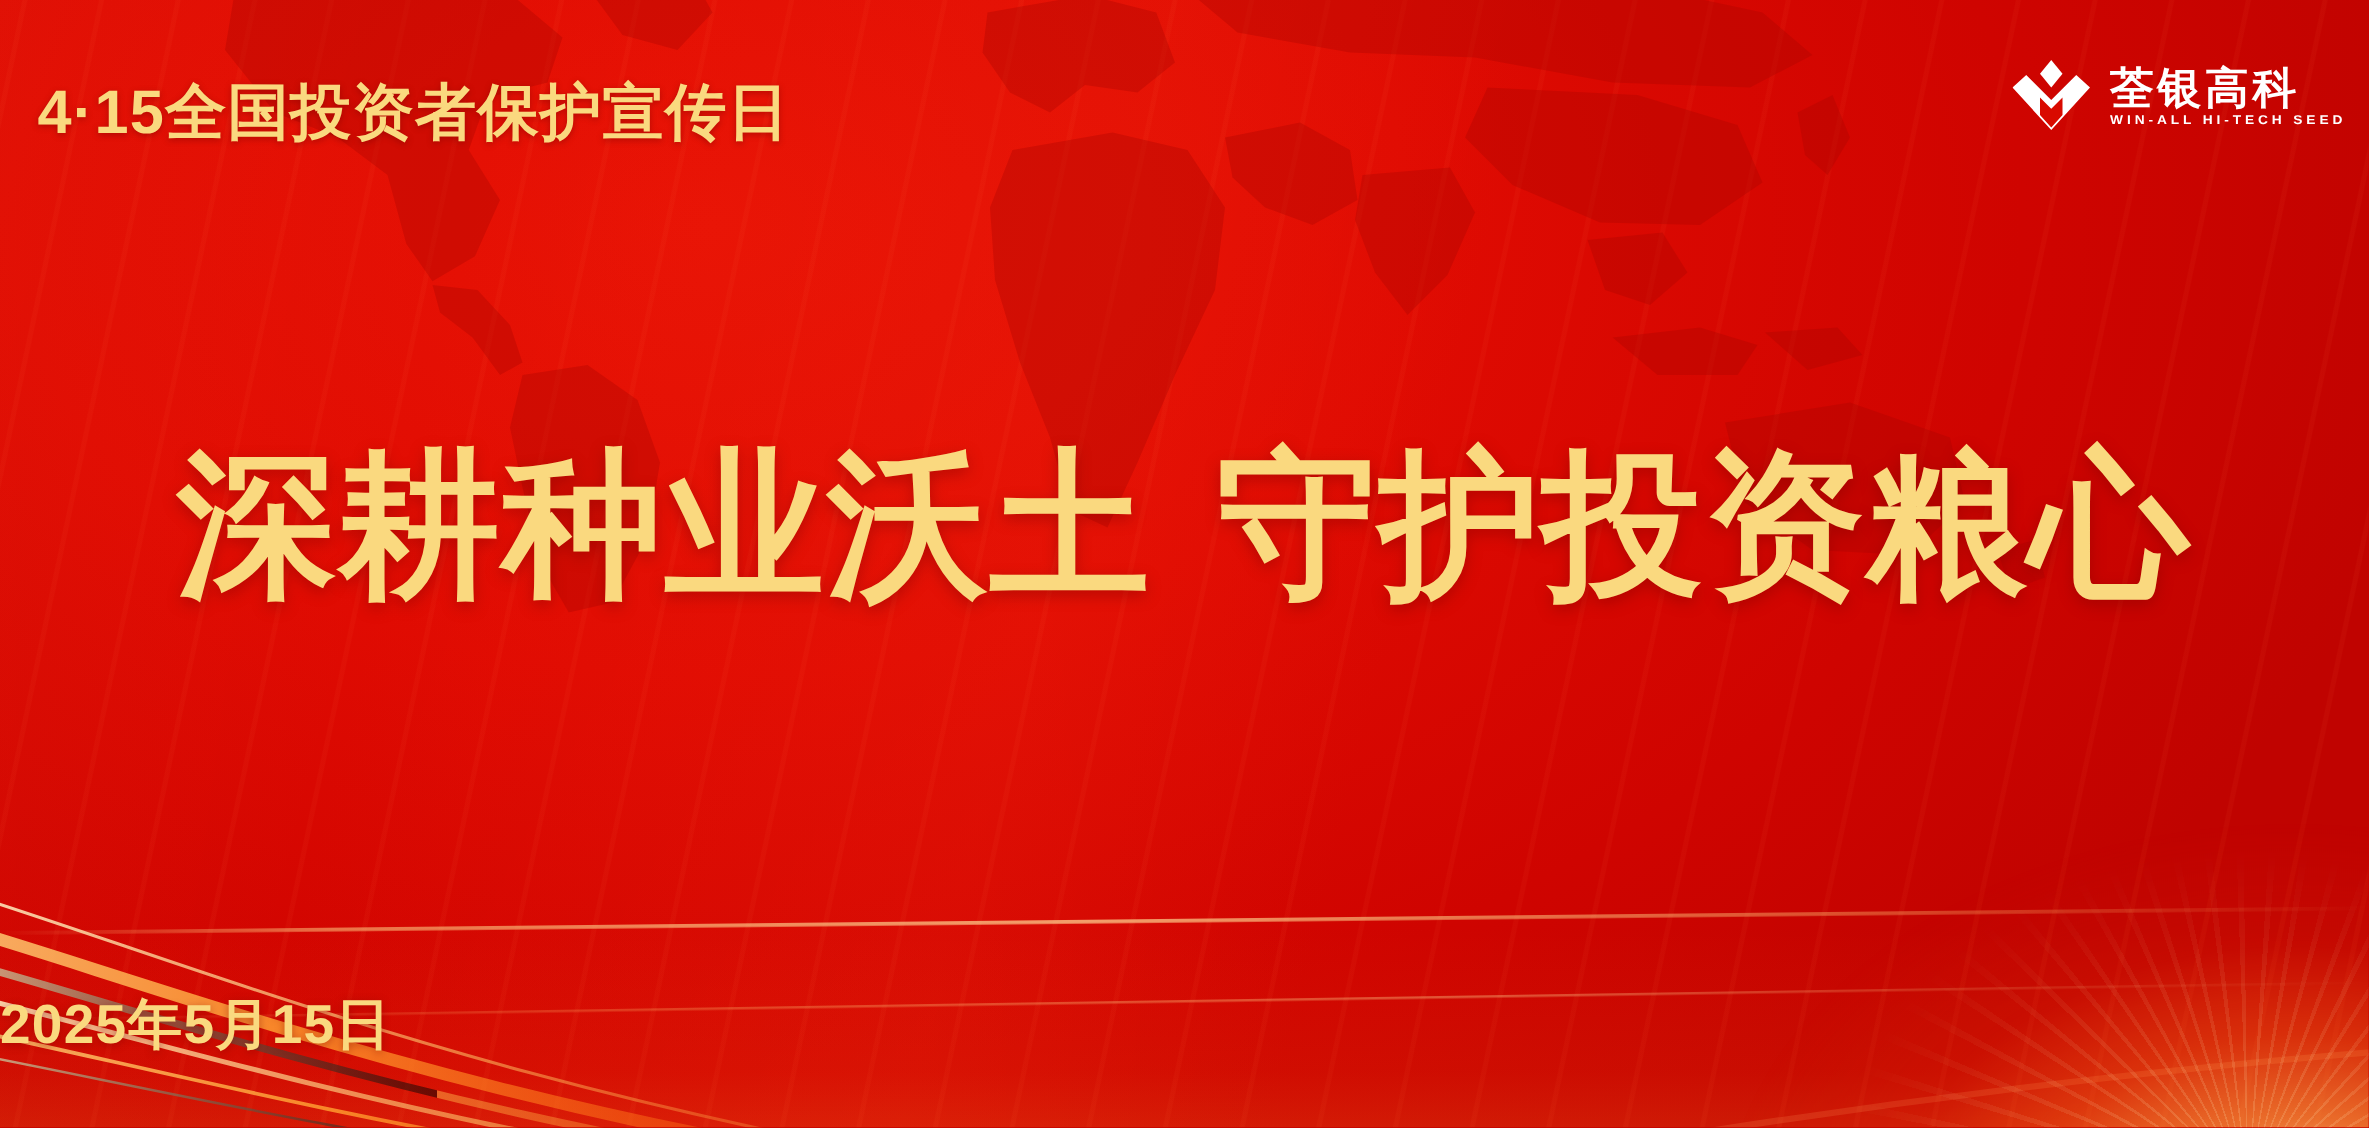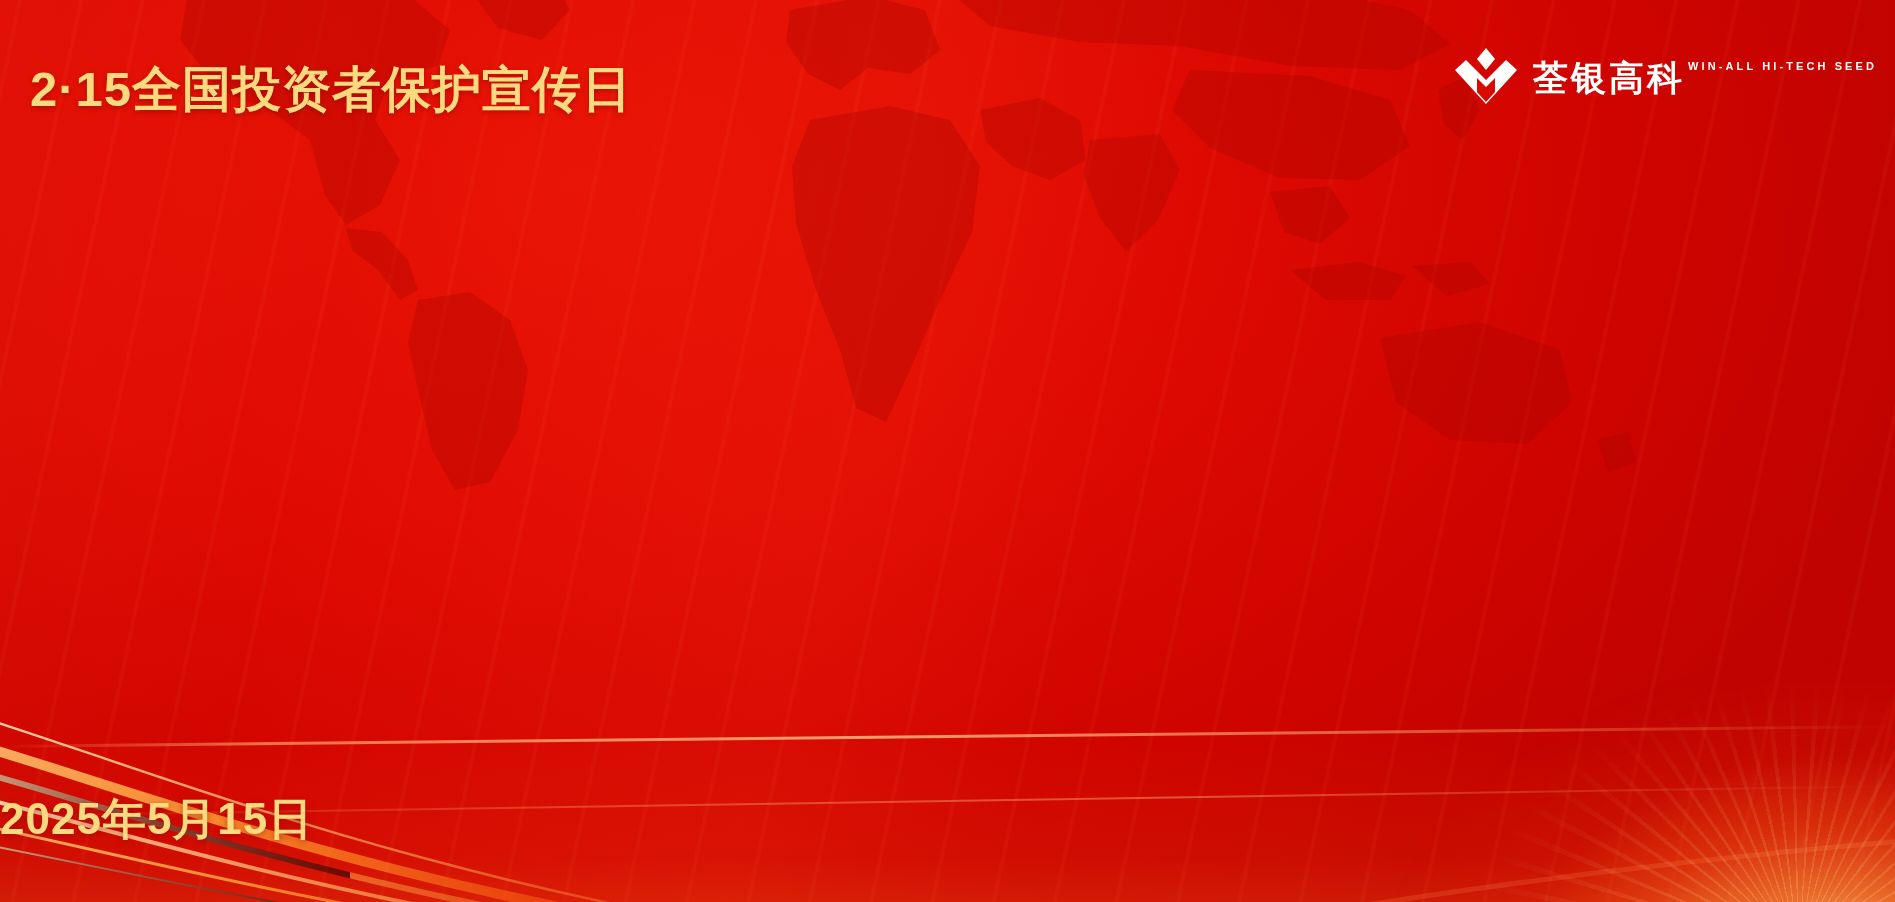--- a/index.html
+++ b/index.html
@@ -158,21 +158,21 @@
     gap:16px;
   }
   .logo-mark{
     width:62px; height:58px;
     position:relative;
     flex:0 0 auto;
   }
   .logo-mark svg{ width:100%; height:100%; display:block; }
   .logo-text{
     display:flex;
-    flex-direction:row;
+    flex-direction:column;
     justify-content:center;
     gap:3px;
   }
   .logo-cn{
     font-size:35px;
     font-weight:bold;
     color:#ffffff;
     letter-spacing:3px;
     line-height:1;
     white-space:nowrap;
@@ -319,32 +319,35 @@
           <path d="M-40 60 C 200 130 450 248 940 320" stroke="url(#rg3)" stroke-width="2.5"></path>
           <path d="M-40 176 C 240 232 490 312 1000 350" stroke="url(#rg1)" stroke-width="3"></path>
           <path d="M-40 196 C 250 250 500 320 1020 354" stroke="url(#rg2)" stroke-width="2"></path>
         </g>
       </svg>
     </div>
   </div>
 
   <div class="content">
 
-    <div class="theme-day">2·15全国投资者保护宣传日</div>
+    <div class="theme-day">4·15全国投资者保护宣传日</div>
 
     <div class="logo">
       <span class="logo-mark">
         <svg viewBox="0 0 62 58">
           <polygon points="31,0 40,11 31,22 22,11" fill="#ffffff"></polygon>
           <path d="M0 22 L11 12 L31 32 L51 12 L62 22 L31 56 Z" fill="#ffffff"></path>
           <path d="M22 30 L31 39 L40 30 L40 44 L31 54 L22 44 Z" fill="#D90A00"></path>
         </svg>
       </span>
       <span class="logo-text">
         <span class="logo-cn">荃银高科</span>
         <span class="logo-en">WIN-ALL HI-TECH SEED</span>
       </span>
     </div>
 
+    <div class="main-title">
+      <span>深耕种业沃土</span><span class="gapspace"></span><span>守护投资粮心</span>
+    </div>
 
     <div class="date-line">2025年5月15日</div>
   </div>
 </div>
 
 </body></html>

